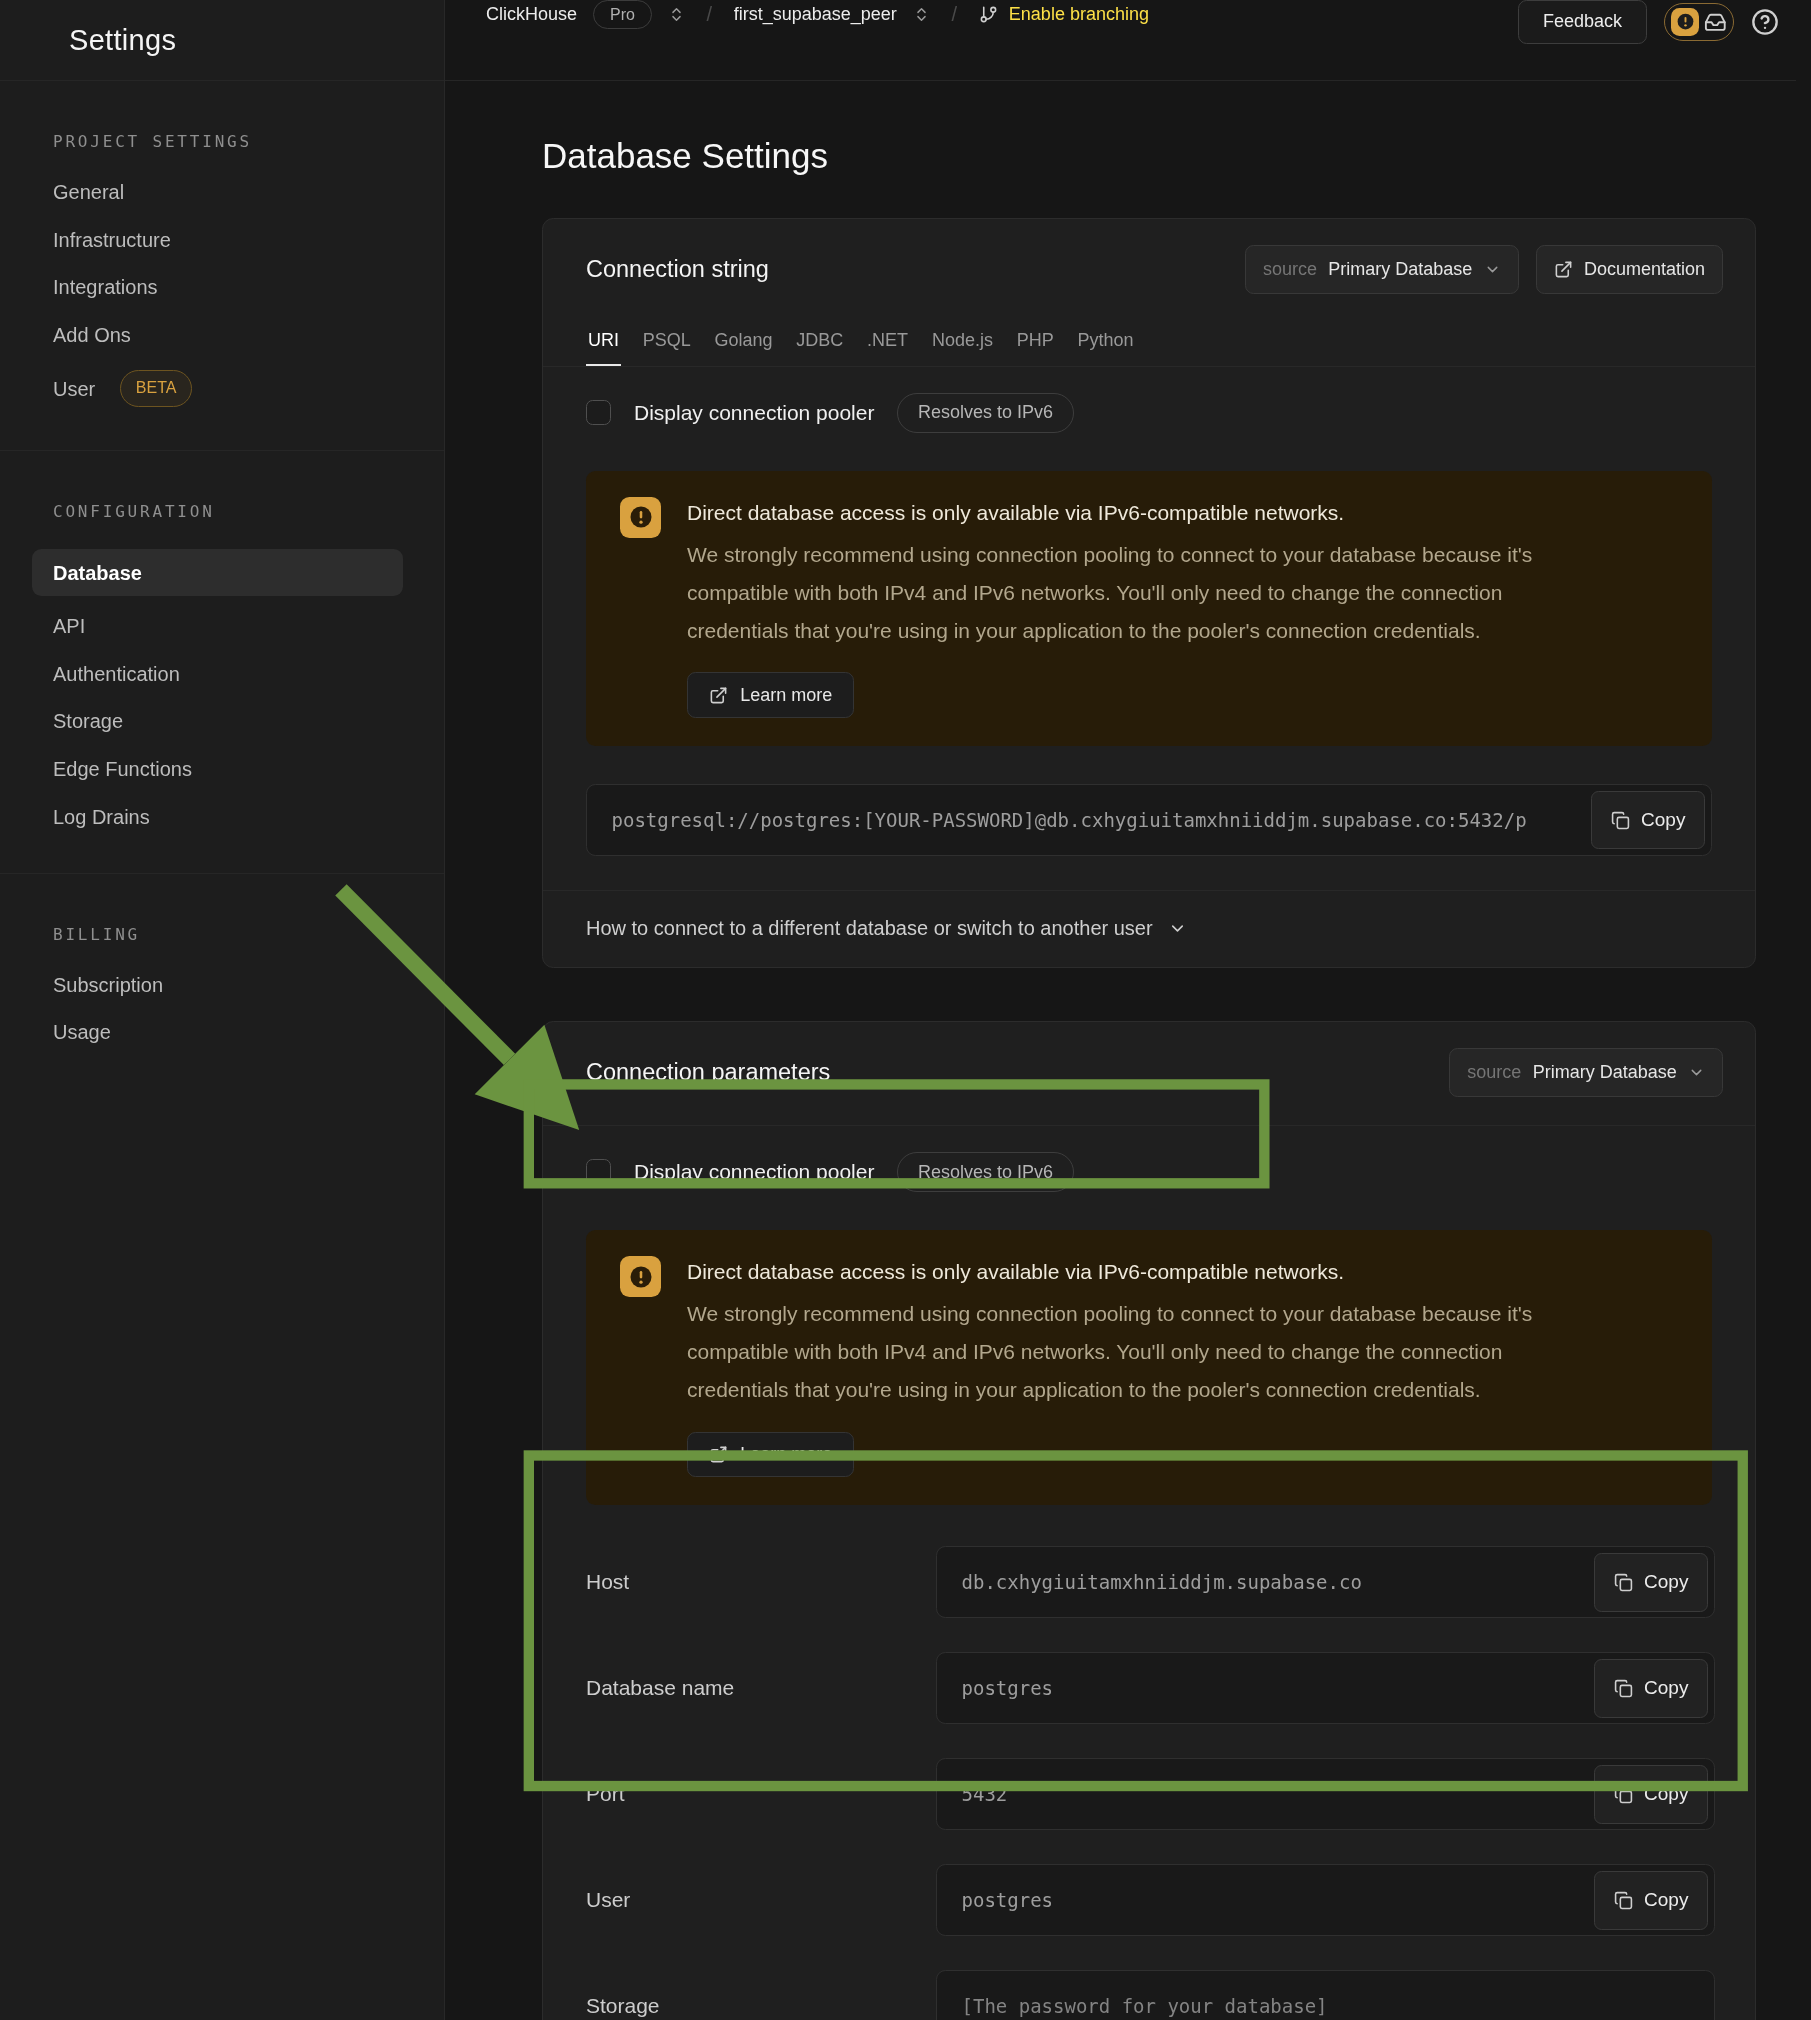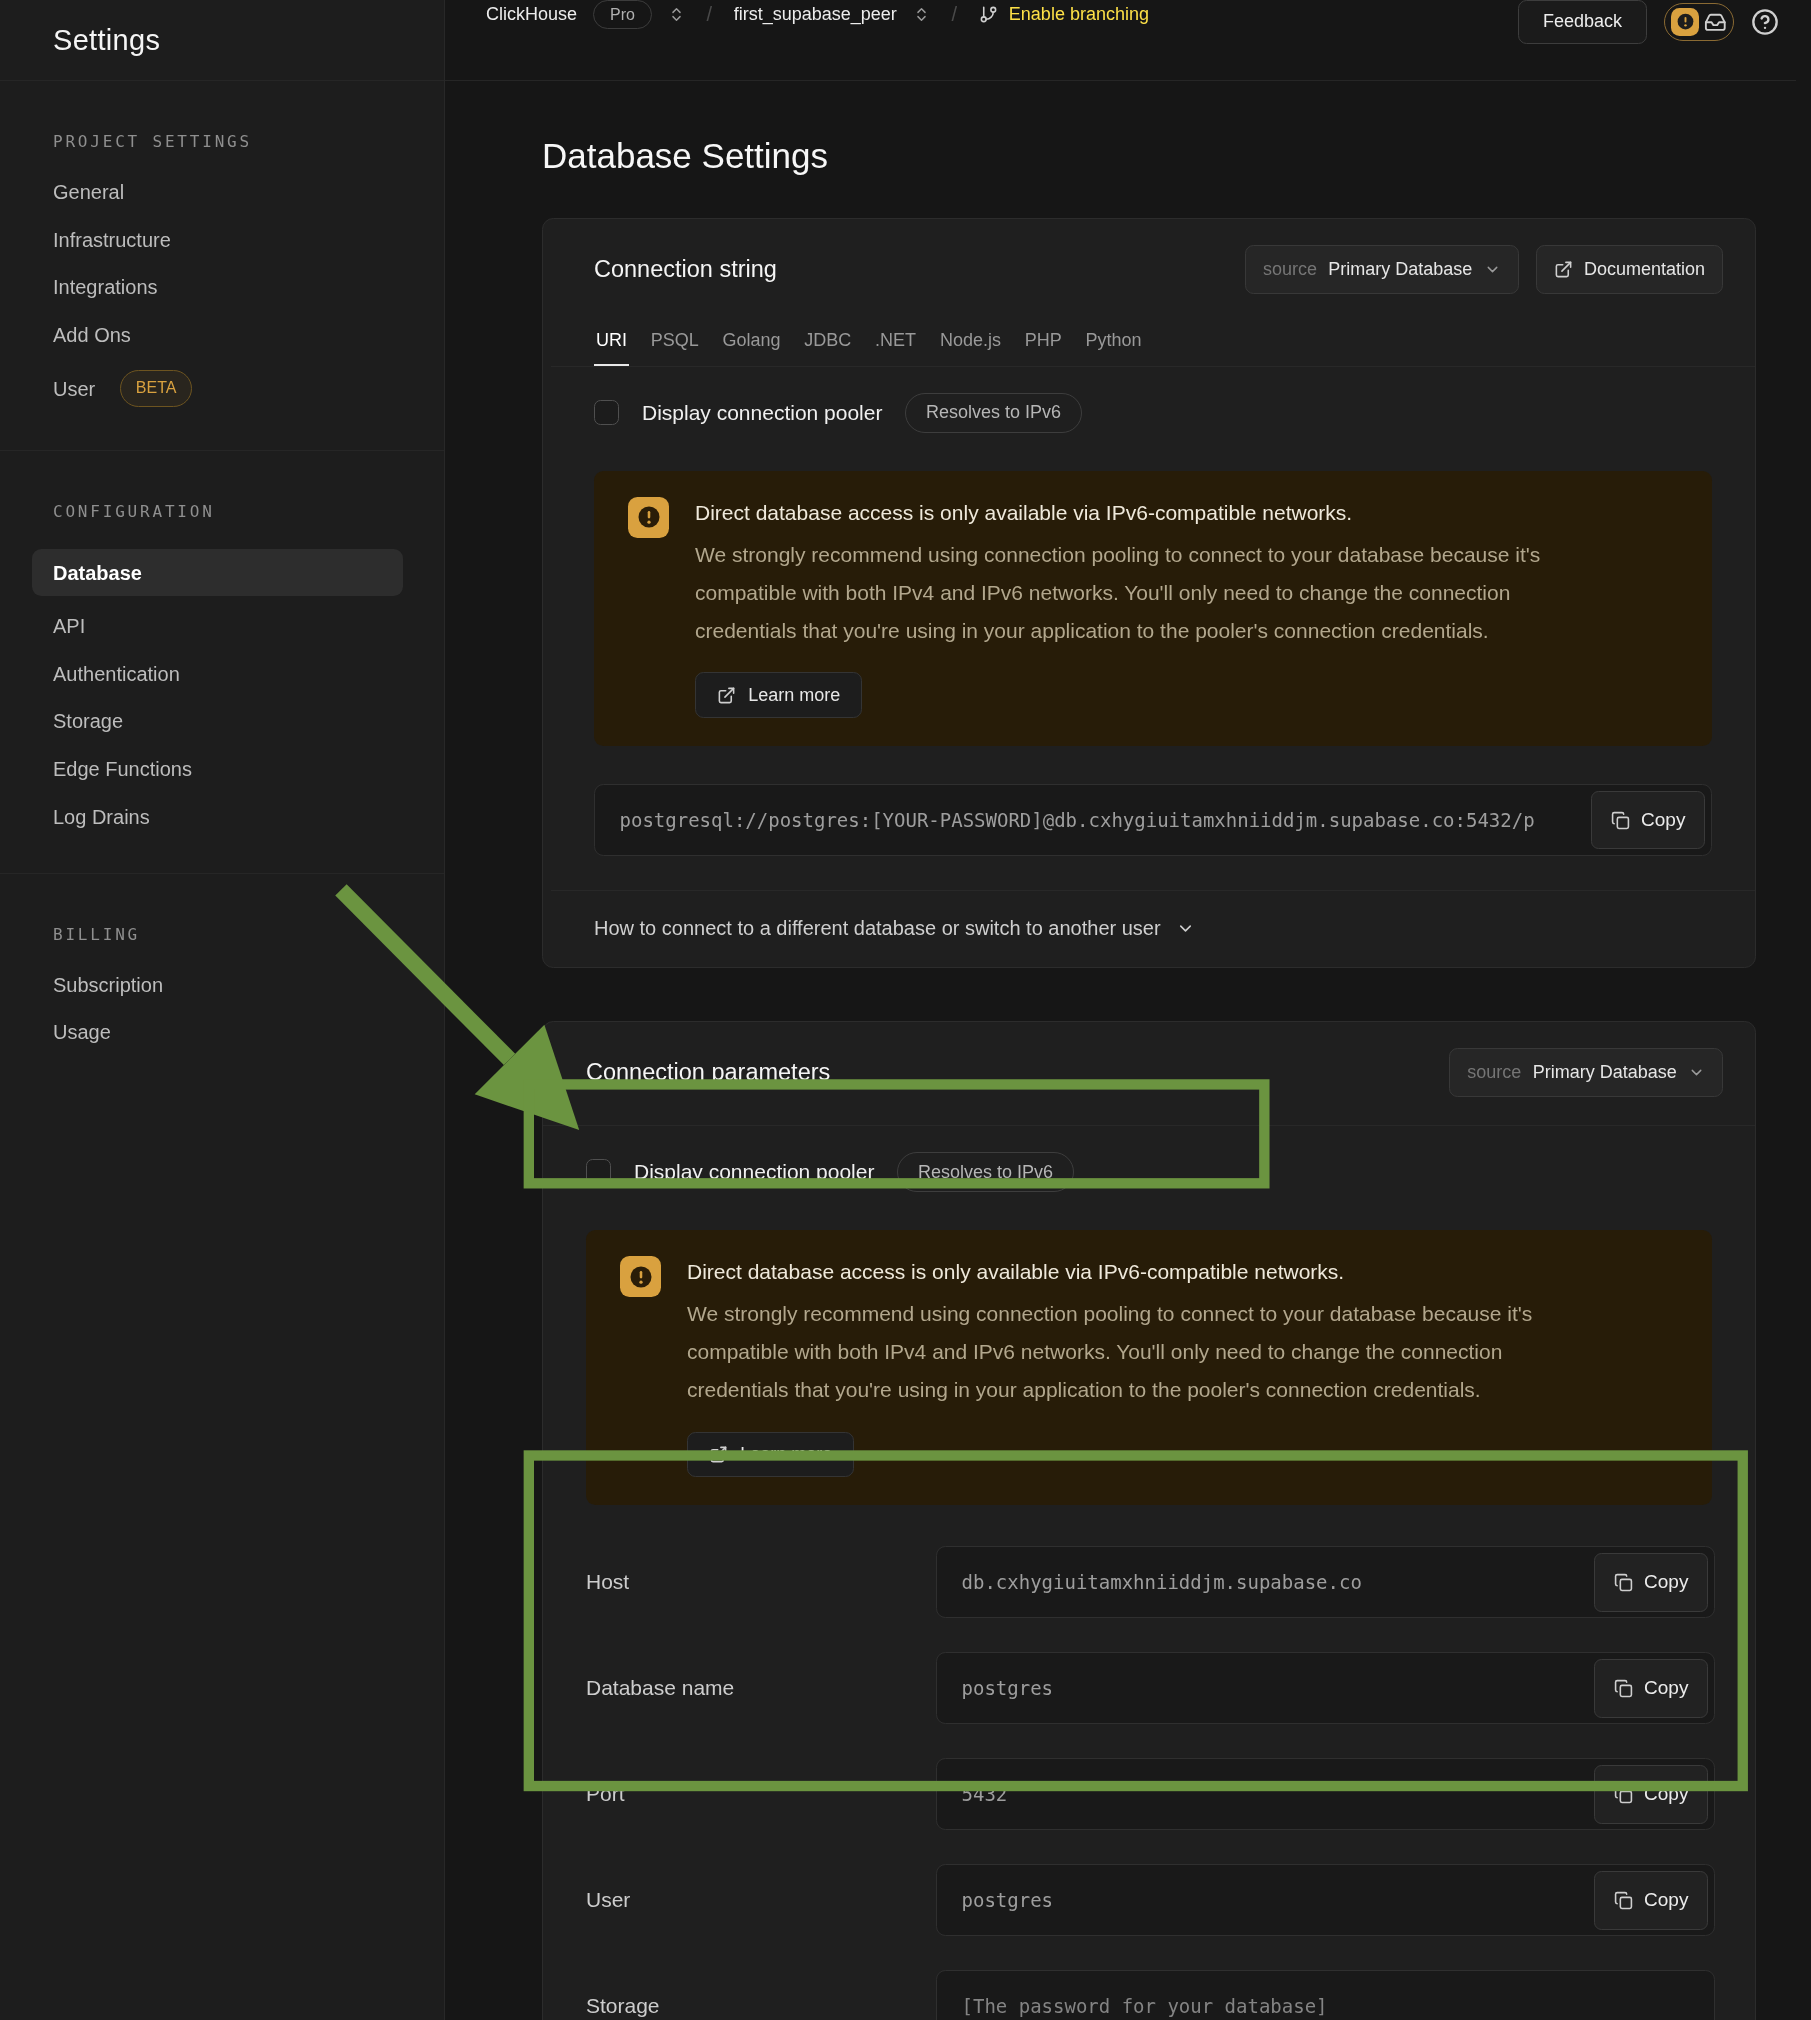--- a/index.html
+++ b/index.html
@@ -3,21 +3,21 @@
 <meta charset="utf-8">
 <style>
   * { box-sizing: border-box; }
   html,body { margin:0; padding:0; background:#111; }
   body { font-family:"Liberation Sans", sans-serif; }
   .app { position:relative; width:1812px; height:2021px; background:#161616; overflow:hidden; }
 
   
   .sidebar { position:absolute; left:0; top:0; bottom:0; width:445px; background:#1d1d1d; border-right:0.9px solid #282828; }
   .sidebar-header { height:81px; display:flex; align-items:center; padding-left:53px; border-bottom:0.9px solid #262626; }
-  .sidebar-title { font-size:29px; font-weight:500; color:#f5f5f5; letter-spacing:0.3px; }
+  .sidebar-title { font-size:29px; font-weight:500; color:#f5f5f5; letter-spacing:0.3px;margin-left:16px; }
   .side-section { padding:51px 28px 43px 53px; border-bottom:0.9px solid #262626; }
   .side-section.last { border-bottom:none; }
   .side-label { font-family:"DejaVu Sans Mono", monospace; font-size:16px; color:#8f8f8f; letter-spacing:2.8px; margin-bottom:28px; }
   .side-item { font-size:20px; color:#bdbdbd; line-height:26px; margin-bottom:21.7px; cursor:pointer; }
   .side-item:last-child { margin-bottom:0; }
   .side-item.active { background:#2d2d2d; color:#ffffff; font-weight:600; border-radius:9.4px; padding:10.4px 21px; margin-left:-21px; margin-right:13px; margin-bottom:17px; }
   .beta { display:inline-block; margin-left:19px; font-size:16px; color:#d9a13f; border:0.9px solid #6d5420; background:rgba(217,161,63,.07); padding:4.7px 15px; border-radius:941px; vertical-align:1.9px; }
 
   
   .topbar { position:absolute; left:445px; right:16px; top:0; height:81px; background:#161616; border-bottom:0.9px solid #262626; display:flex; align-items:flex-start; padding:0 17px 0 41px; }
@@ -31,21 +31,21 @@
   .topbar-right { display:flex; align-items:center; gap:17px; }
   .btn-feedback { border:0.9px solid #3d3d3d; background:#1b1b1b; color:#ededed; font-size:18px; border-radius:8.5px; padding:10.4px 23.5px; cursor:pointer; }
   .alert-pill { display:flex; align-items:center; gap:4.7px; border:0.9px solid #8a6a33; border-radius:941px; padding:3.8px 6.6px; cursor:pointer; }
   .alert-chip { width:28px; height:28px; border-radius:8.5px; background:#d9a13f; display:grid; place-items:center; }
   .warn-chip { flex:none; width:41px; height:41px; border-radius:9.4px; background:#d9a13f; display:grid; place-items:center; }
 
   
   .content { position:absolute; left:445px; top:81px; right:0; bottom:0; padding:0 56px 0 97px; }
   .page-title { font-size:35px; font-weight:500; color:#f7f7f7; margin:53px 0 0; line-height:43px; }
   .card { background:#1f1f1f; border:0.9px solid #2c2c2c; border-radius:11.3px; }
-  .card1 { margin-top:41px;padding-left:8px; }
+  .card1 { margin-top:41px; }
   .card2 { margin-top:53px; }
   .card-head { display:flex; align-items:center; justify-content:space-between; padding:26px 32px 22.6px 43px; }
   .card2 .card-head { border-bottom:0.9px solid #282828; padding-bottom:28px; }
   .card-title { font-size:23.5px; font-weight:400; color:#f5f5f5; }
   .head-actions { display:flex; gap:17px; }
   .btn { display:flex; align-items:center; gap:11.3px; background:#262626; border:0.9px solid #383838; border-radius:8.5px; padding:0 17px; height:49px; font-size:18px; color:#e6e6e6; cursor:pointer; }
   .src-muted { color:#757575; }
   .tabs { display:flex; gap:20px; padding:3.8px 43px 0; border-bottom:0.9px solid #282828; }
   .tab { font-size:18px; color:#999999; padding:9.4px 1.9px 15px; cursor:pointer; }
   .tab.active { color:#ffffff; box-shadow: inset 0 -1.9px 0 #e8e8e8; }

